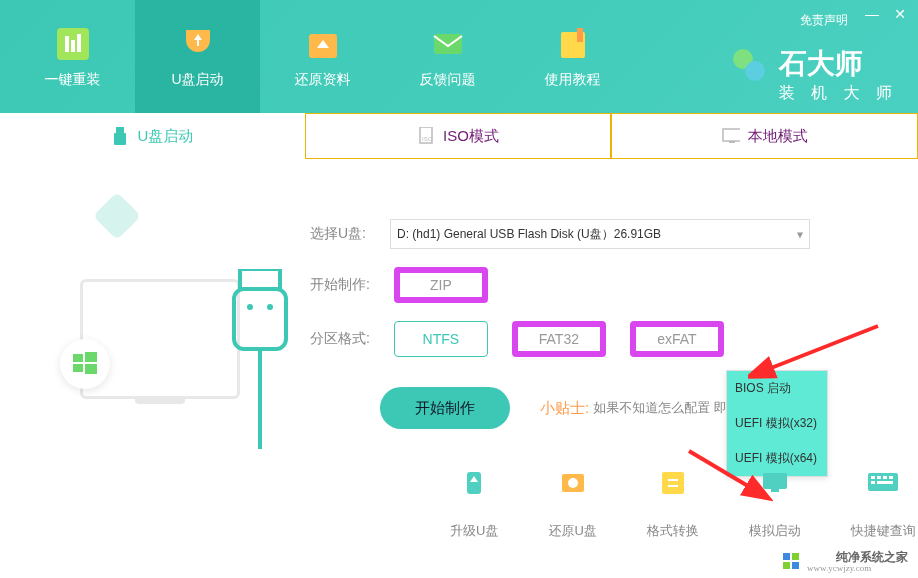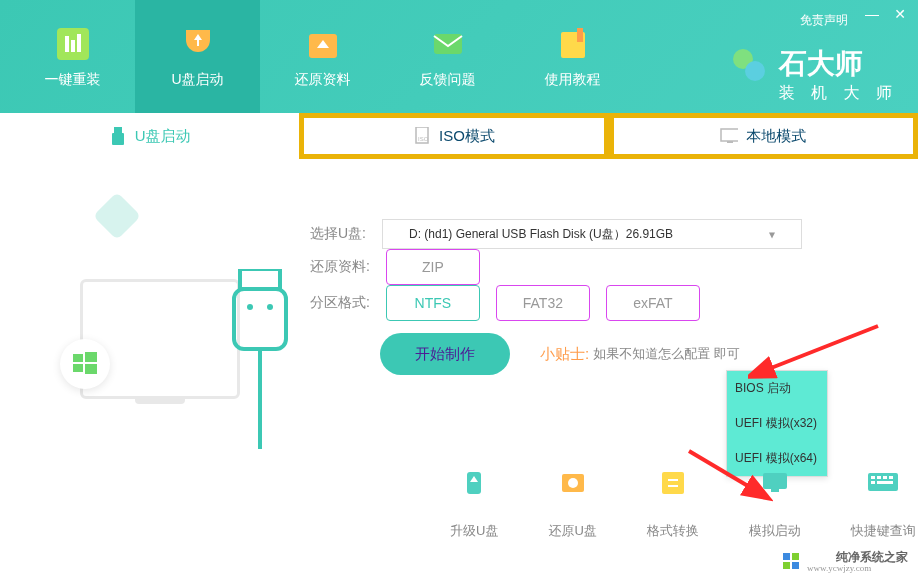--- a/index.html
+++ b/index.html
@@ -69,79 +69,80 @@
       display: flex;
       background: #fff;
     }
     .sub-tab {
       flex: 1;
       display: flex;
       align-items: center;
       justify-content: center;
       gap: 8px;
       font-size: 15px;
-      color: #0c4a6e;
-      cursor: pointer;
-      border: 5px solid #eab308;
+      color: #701a75;
+      cursor: pointer;
+      border: 1px solid #eab308;
     }
     .sub-tab.active { color: #3cc8b4; border: none; }
     .sub-tab-icon { width: 18px; height: 18px; display: flex; align-items: center; justify-content: center; }
 
     .main-area {
       display: flex;
       padding: 30px 40px 0 40px;
       position: relative;
     }
     .illustration {
       width: 260px;
       height: 300px;
       position: relative;
       flex-shrink: 0;
     }
     .form-area { flex: 1; padding-top: 30px; padding-left: 10px; }
     .form-row {
       display: flex;
       align-items: center;
-      gap: 16px;
+      margin-bottom: 18px;
+      gap: 24px;
     }
     .form-label { font-size: 14px; color: #888; min-width: 55px; }
     .usb-select {
       flex: 1;
       height: 30px;
       border: 1px solid #ddd;
-      padding: 0 26px;
+      padding: 0 6px;
       display: flex;
       align-items: center;
       justify-content: space-between;
       font-size: 12px;
       font-family: monospace;
       color: #333;
       cursor: pointer;
       max-width: 420px;
     }
     .usb-select::after { content: "▼"; color: #999; font-size: 10px; }
     .option-btn {
       width: 94px;
       height: 36px;
-      border: 1px solid #d946ef;
+      border: 6px solid #d946ef;
       border-radius: 4px;
       display: flex;
       align-items: center;
       justify-content: center;
       font-size: 14px;
       color: #999;
       cursor: pointer;
     }
     .option-btn.selected { border: 1px solid #3cc8b4; color: #3cc8b4; }
 
     .primary-btn {
       width: 130px;
       height: 42px;
       background: #3cc8b4;
-      color: #4c1d95;
+      color: #0f172a;
       border-radius: 22px;
       display: flex;
       align-items: center;
       justify-content: center;
       font-size: 15px;
       cursor: pointer;
       margin-top: 12px;
       margin-left: 70px;
     }
     .tip-row {
@@ -374,21 +375,21 @@
   </div>
 
   <div class="form-area">
     <div class="form-row">
       <span class="form-label">选择U盘:</span>
       <div class="usb-select">
         <span>D: (hd1) General USB Flash Disk  (U盘）26.91GB</span>
       </div>
     </div>
     <div class="form-row">
-      <span class="form-label">还原资料:</span>
+      <span class="form-label">开始制作:</span>
       <div class="option-btn">ZIP</div>
     </div>
     <div class="form-row">
       <span class="form-label">分区格式:</span>
       <div class="option-btn selected">NTFS</div>
       <div class="option-btn">FAT32</div>
       <div class="option-btn">exFAT</div>
     </div>
 
     <div style="display:flex; align-items:center; gap:30px;">

